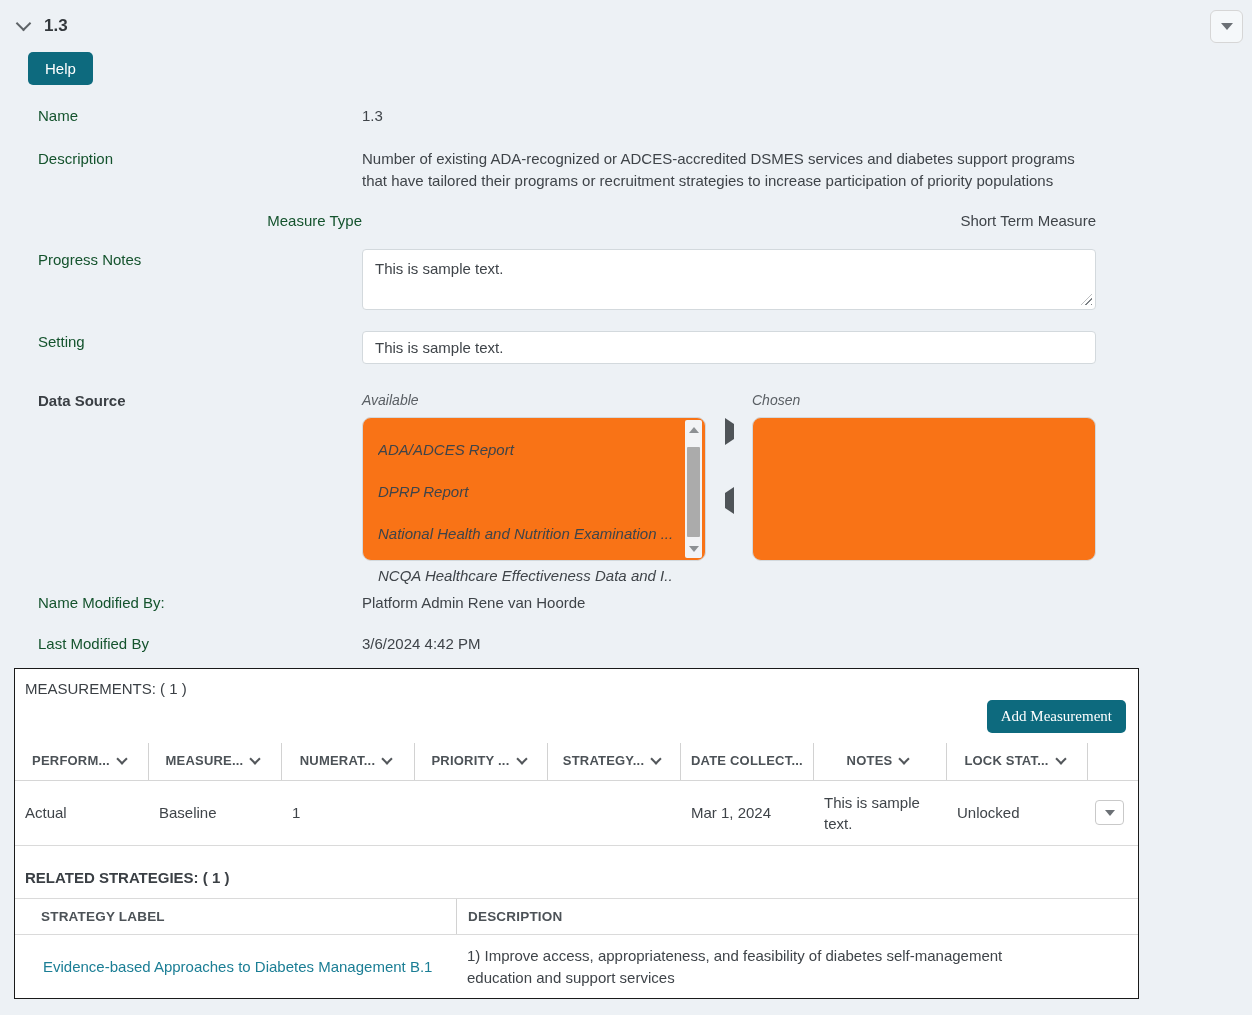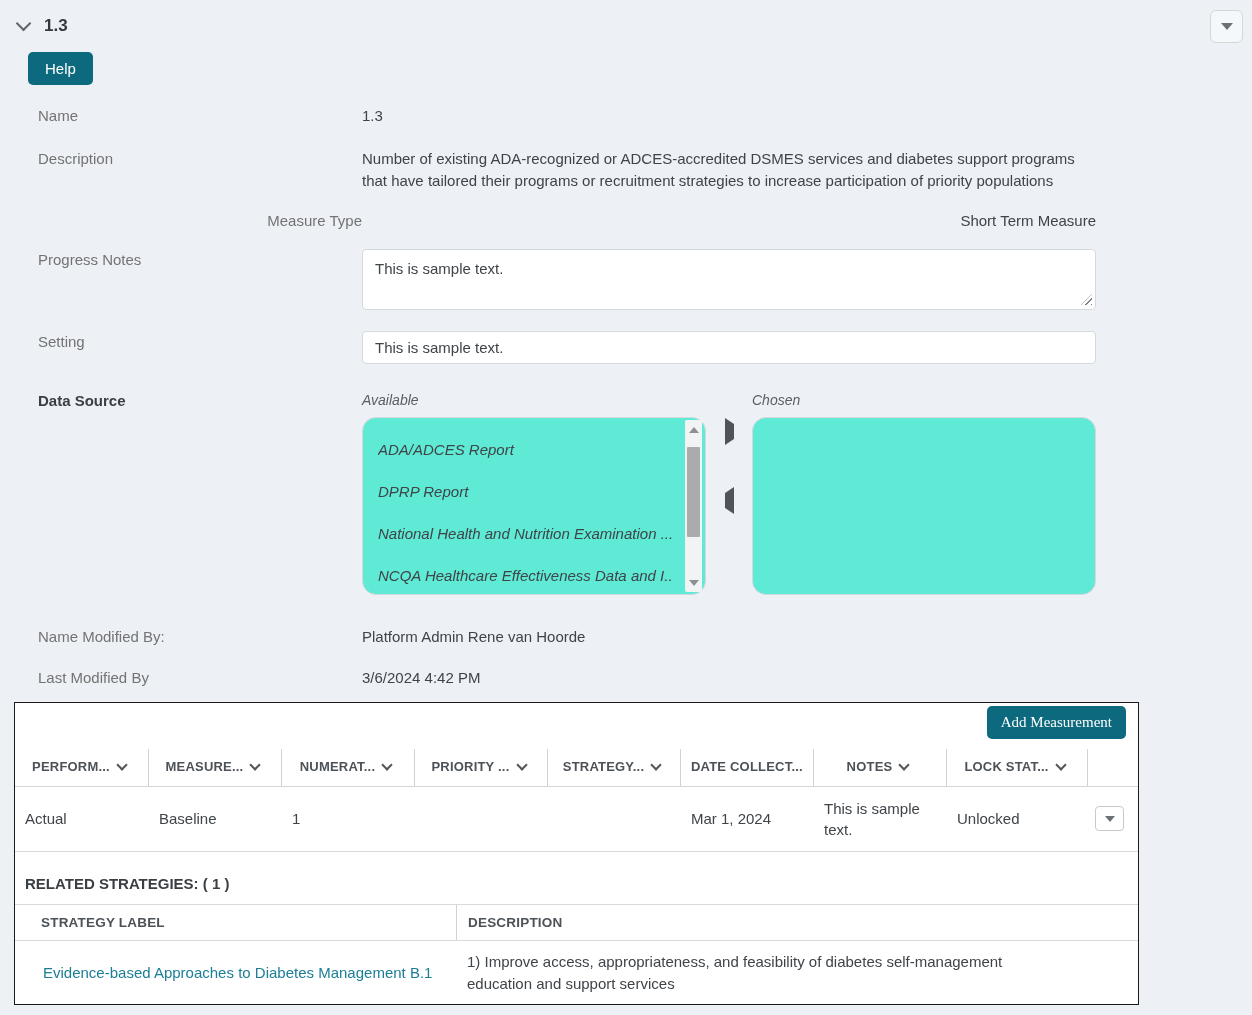--- a/index.html
+++ b/index.html
@@ -20,21 +20,21 @@
     display:flex; align-items:center; justify-content:center; cursor:pointer; }
   .caret-down { width:0; height:0; border-left:6px solid transparent; border-right:6px solid transparent; border-top:7px solid #6b7075; }
   .caret-down.sm { border-left-width:5px; border-right-width:5px; border-top-width:6px; }
 
   .btn-teal { background:#0d6a7e; color:#fff; border:none; border-radius:5px; font-family:"Liberation Sans",sans-serif; font-size:15px; cursor:pointer; }
   .help-btn { margin:16px 0 0 28px; padding:8px 17px; }
 
   
   .form { margin-top:20px; }
   .frow { display:flex; margin-bottom:20px; }
-  .flabel { flex:none; width:362px; padding-left:38px; color:#737373; padding-top:2px; }
+  .flabel { flex:none; width:362px; padding-left:38px; color:#14532d; padding-top:2px; }
   .flabel.bold { font-weight:700; color:#3a3f44; }
   .fvalue { width:734px; color:#3f4449; line-height:1.45; }
 
   .ta-wrap { position:relative; width:734px; }
   textarea.notes {
     width:734px; height:61px; border:1px solid #d3d9dd; border-radius:4px;
     padding:10px 12px; font:15px "Liberation Sans",sans-serif; color:#3f4449;
     resize:none; background:#fff; display:block;
   }
   .resize-handle { position:absolute; right:4px; bottom:5px; width:11px; height:11px;
@@ -42,21 +42,21 @@
     clip-path:polygon(100% 0, 100% 100%, 0 100%); }
   input.setting {
     width:734px; height:33px; border:1px solid #d3d9dd; border-radius:4px;
     padding:0 12px; font:15px "Liberation Sans",sans-serif; color:#3f4449; background:#fff;
   }
 
   
   .ds-value { display:flex; }
   .ds-col { width:344px;font-style:italic; }
   .ds-sublabel { font-size:14px; color:#5a5f64; margin-bottom:7px; }
-  .listbox { position:relative; height:178px; background:#5eead4; border:1px solid #d3d9dd; border-radius:14px; }
+  .listbox { position:relative; height:144px; background:#f97316; border:1px solid #d3d9dd; border-radius:9px; }
   .listbox ul { list-style:none; margin:0; padding:11px 32px 0 15px; }
   .listbox li { padding:10px 0 10px; white-space:nowrap; overflow:hidden; cursor:pointer; }
   .sb { position:absolute; top:2px; right:3px; bottom:2px; width:17px; background:#f2f3f5; border-radius:2px; }
   .sb-up, .sb-down { position:absolute; left:0; width:100%; height:15px; display:flex; align-items:center; justify-content:center; cursor:pointer; }
   .sb-up { top:2px; } .sb-down { bottom:2px; }
   .tri-up { width:0; height:0; border-left:5px solid transparent; border-right:5px solid transparent; border-bottom:6px solid #8d9093; }
   .tri-dn { width:0; height:0; border-left:5px solid transparent; border-right:5px solid transparent; border-top:6px solid #8d9093; }
   .sb-thumb { position:absolute; left:2px; right:2px; top:27px; height:90px; background:#ababab; border-radius:1px; cursor:grab; }
   .ds-arrows { width:46px; display:flex; flex-direction:column; align-items:center; }
   .arrow-btn { background:none; border:none; padding:2px; cursor:pointer; }
@@ -192,20 +192,21 @@
 
     <div class="frow lm" style="margin-bottom:0;">
       <div class="flabel">Last Modified By</div>
       <div class="fvalue">3/6/2024 4:42 PM</div>
     </div>
   </div>
 
   
   <div class="card">
 
+    <div class="m-title">MEASUREMENTS: ( 1 )</div>
 
     <div class="add-row">
       <button class="btn-teal add-btn">Add Measurement</button>
     </div>
 
     <div class="mgrid mhead">
       <div class="mh">
           <span>PERFORM...</span>
           <span class="sort-chev"></span>
         </div>

